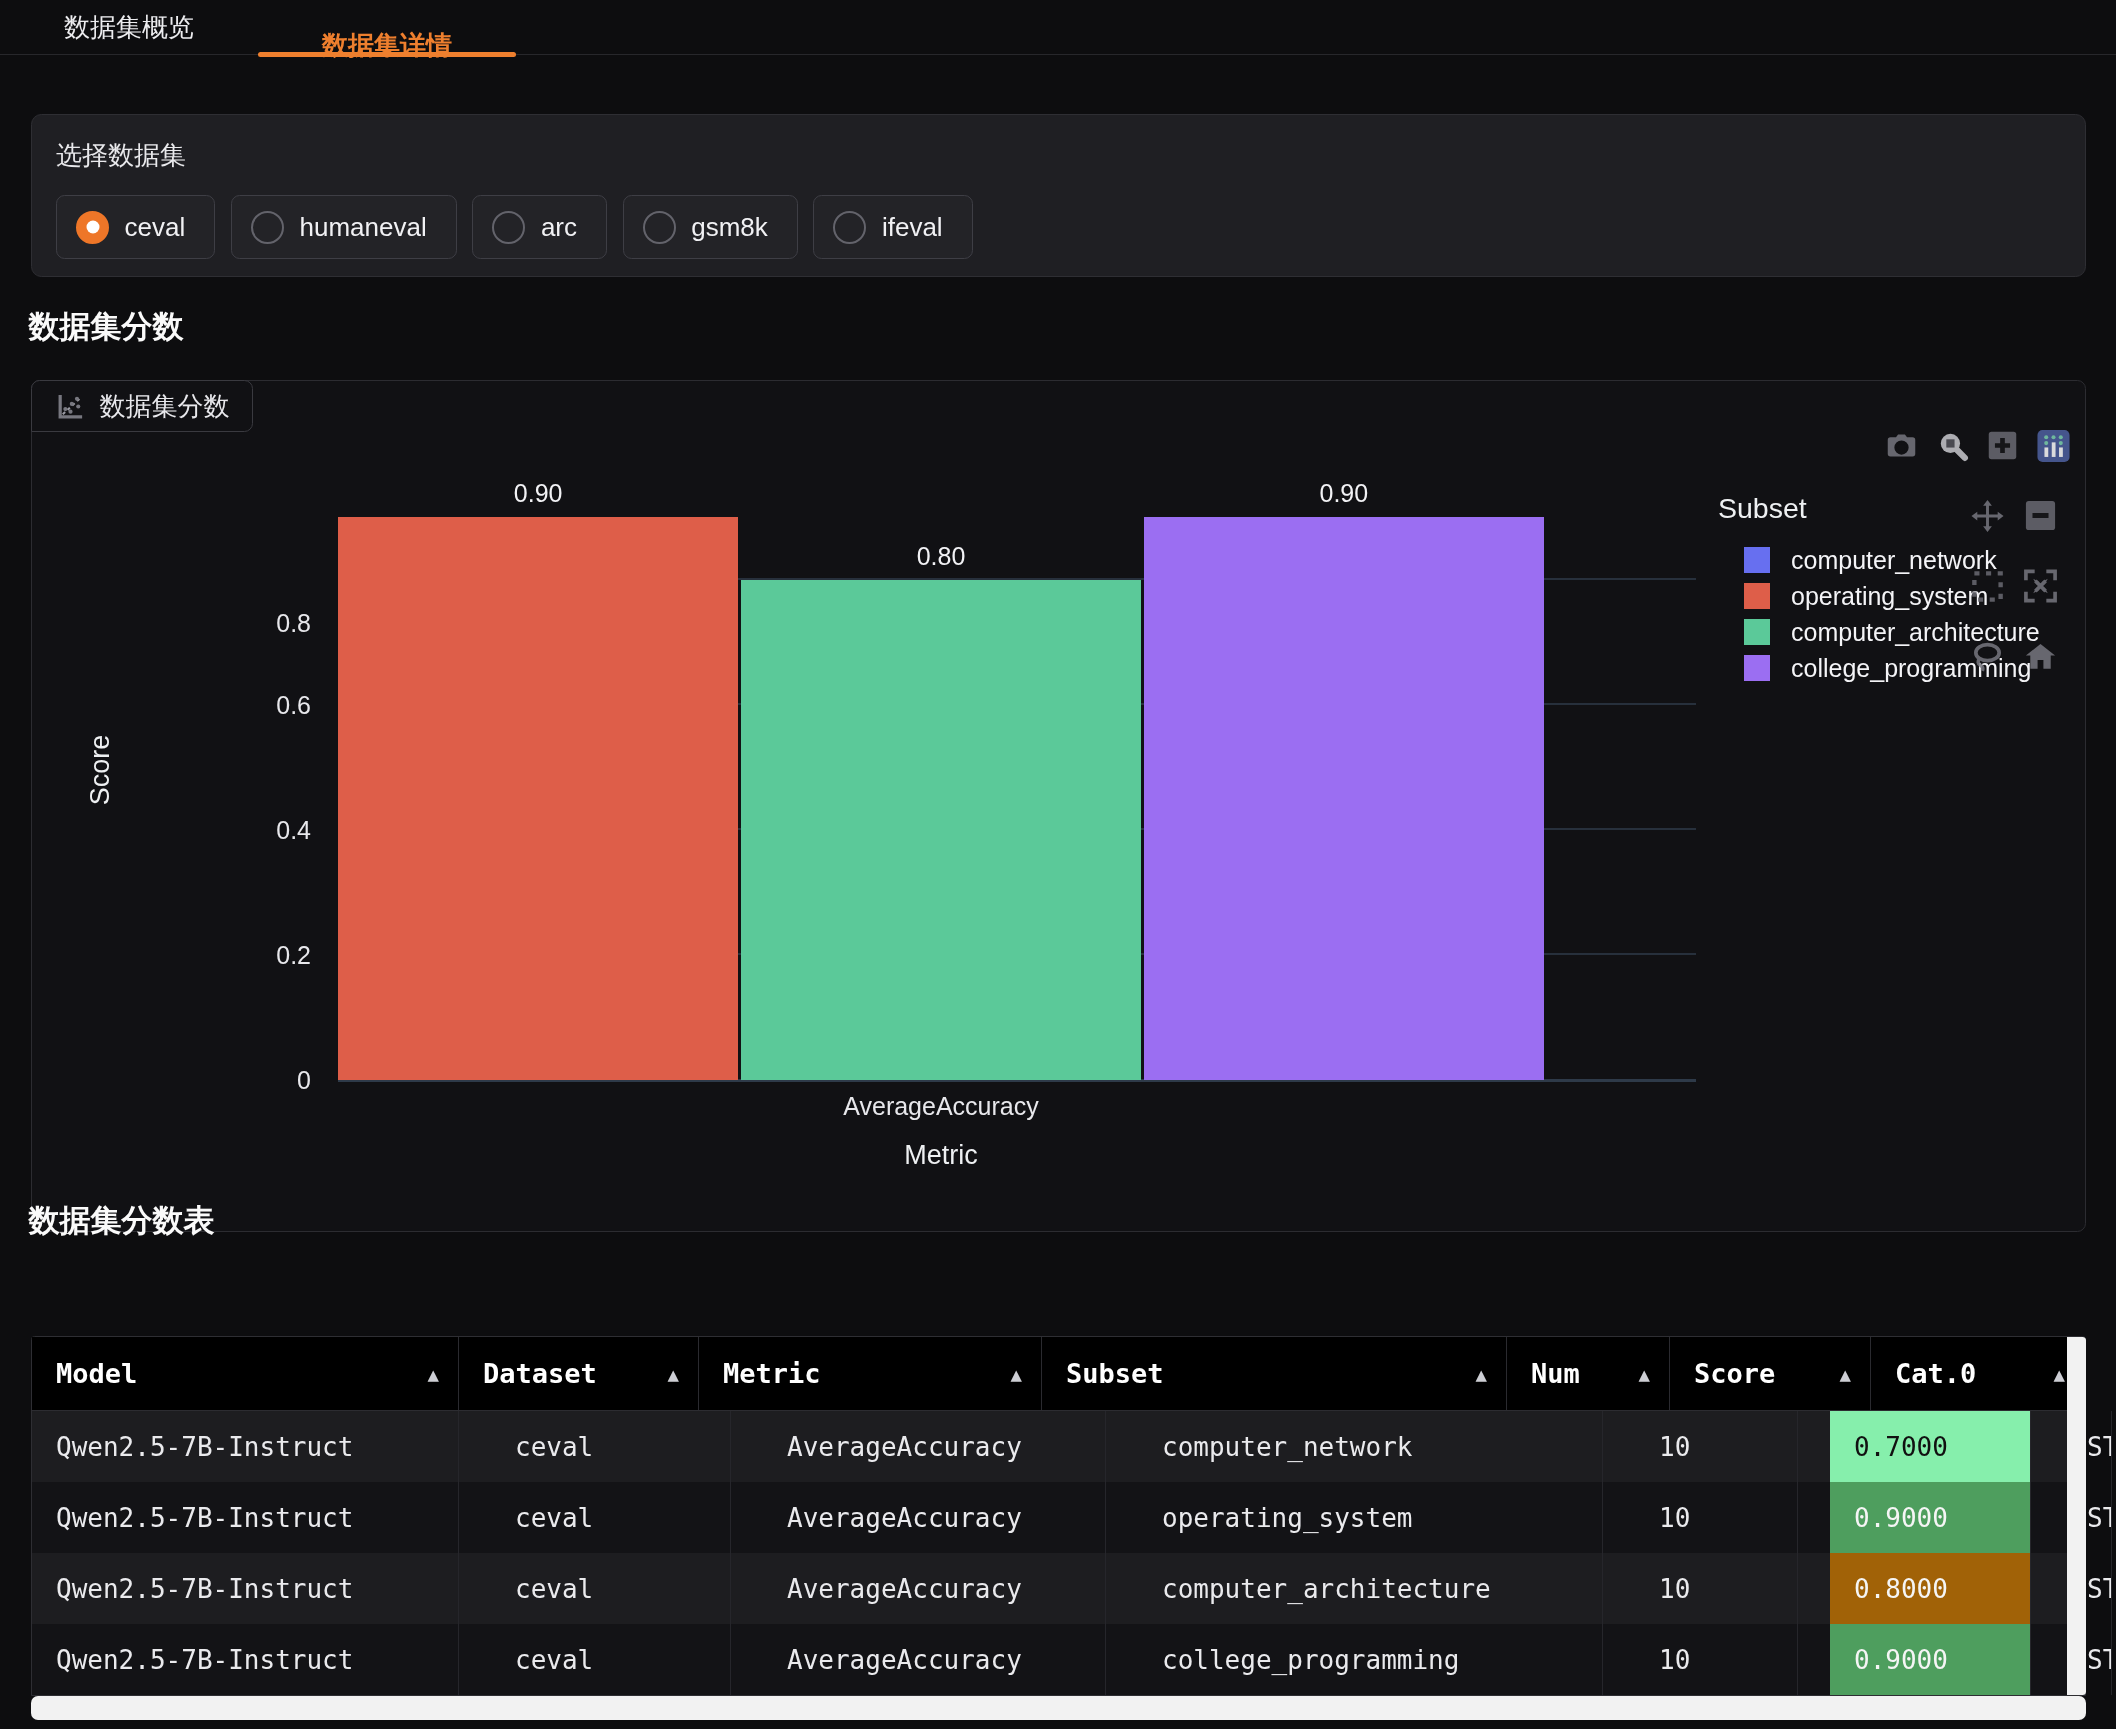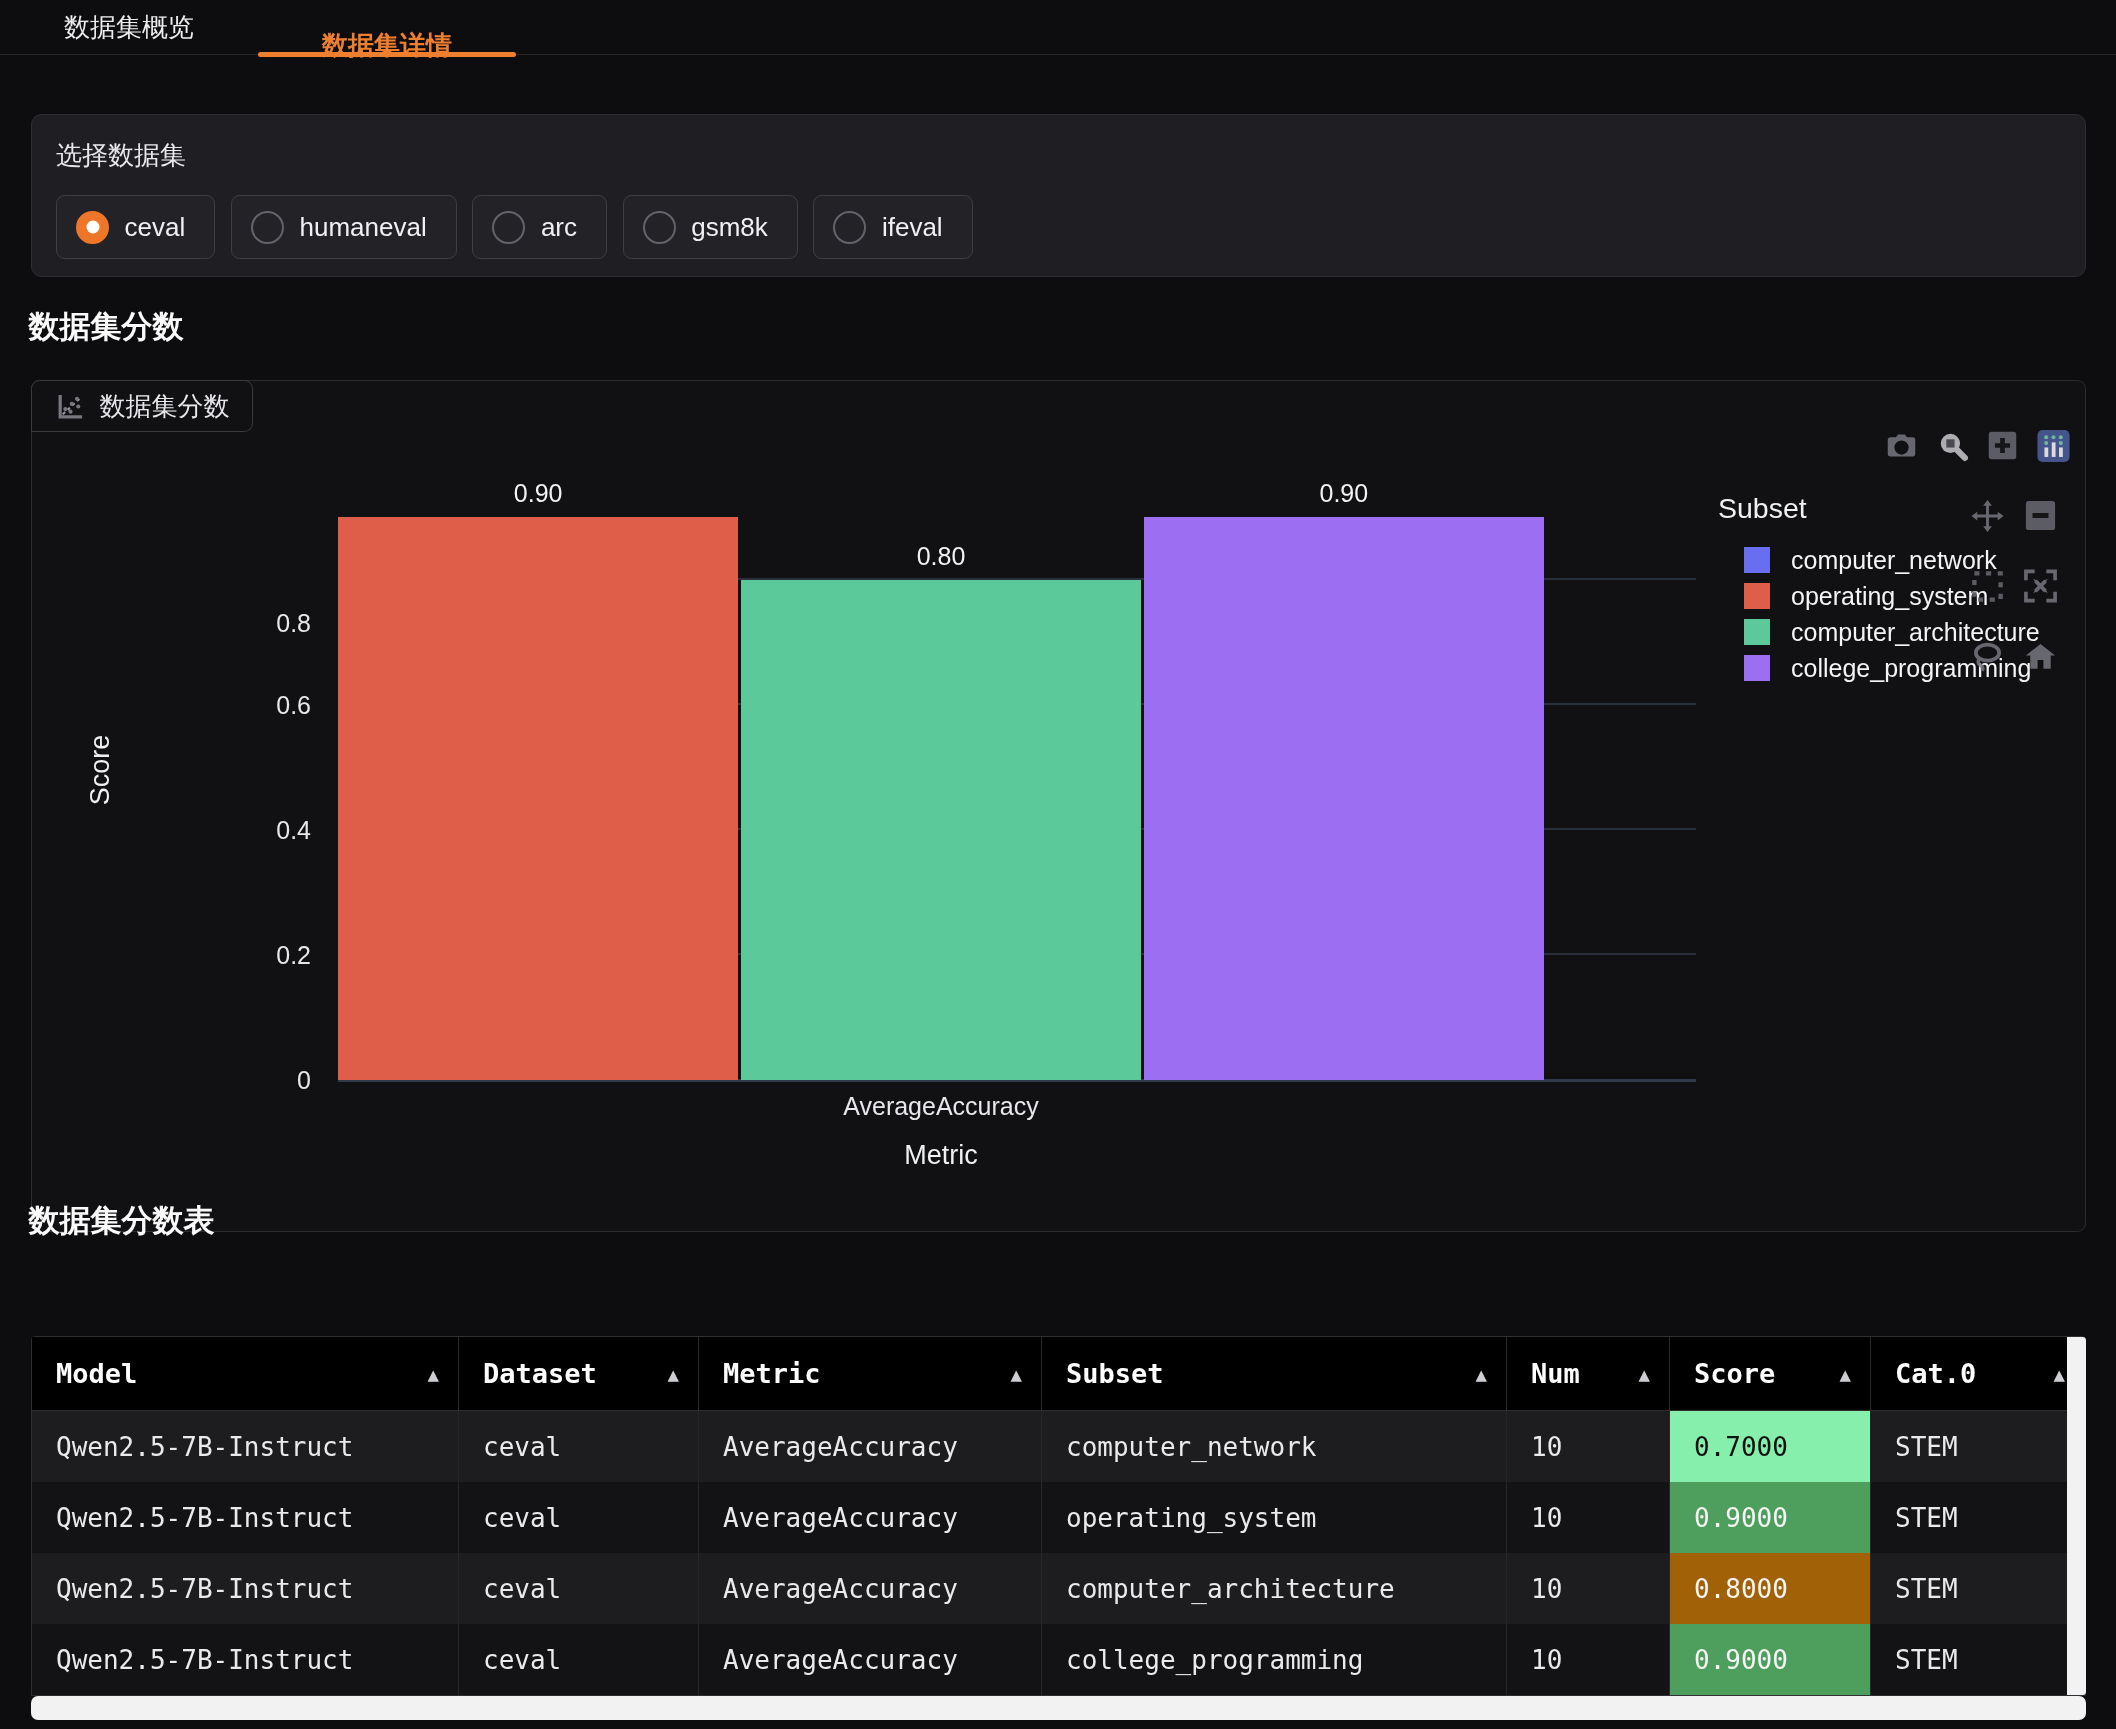--- a/index.html
+++ b/index.html
@@ -90,21 +90,21 @@
   
   .table-wrap { position: absolute; left: 31px; top: 1336px; width: 2055px;
                 border: 0.9px solid #2e2e33; border-radius: 3.5px 3.5px 0 0; background: #121215; }
   .t-row { display: grid; grid-template-columns: 427px 240px 343px 465px 163px 201px 1fr; }
   .t-head { height: 74px; background: #000000; border-bottom: 0.9px solid #2c2c31; }
   .th { display: flex; align-items: center; justify-content: space-between;
         padding: 0 19px 0 24px; border-right: 0.9px solid #2a2a2f;
         font-family: "DejaVu Sans Mono", "Liberation Mono", monospace;
         font-weight: bold; font-size: 27px; color: #ffffff; cursor: pointer; }
   .sort { font-size: 19px; color: #cdced4; margin-left: 10.4px; }
-  .t-body .t-row { height: 71px; }
+  .t-body .t-row { height: 71px; gap: 32px; }
   .t-body .t-row:nth-child(odd)  { background: #1d1d20; }
   .t-body .t-row:nth-child(even) { background: #131316; }
   .td { display: flex; align-items: center; padding: 0 24px; border-right: 0.9px solid #26262b;
         font-family: "DejaVu Sans Mono", "Liberation Mono", monospace;
         font-size: 26px; color: #eaeaed; white-space: nowrap; overflow: hidden; }
   .vscroll { position: absolute; right: -0.9px; top: 0; bottom: 0; width: 19px;
              background: #f2f2f2; border-radius: 0 3.5px 3.5px 0; cursor: pointer; }
   .hscroll { position: absolute; left: 31px; top: 1696px; width: 2055px; height: 24px;
              background: #f2f2f2; border-radius: 7px; cursor: pointer; }
 

